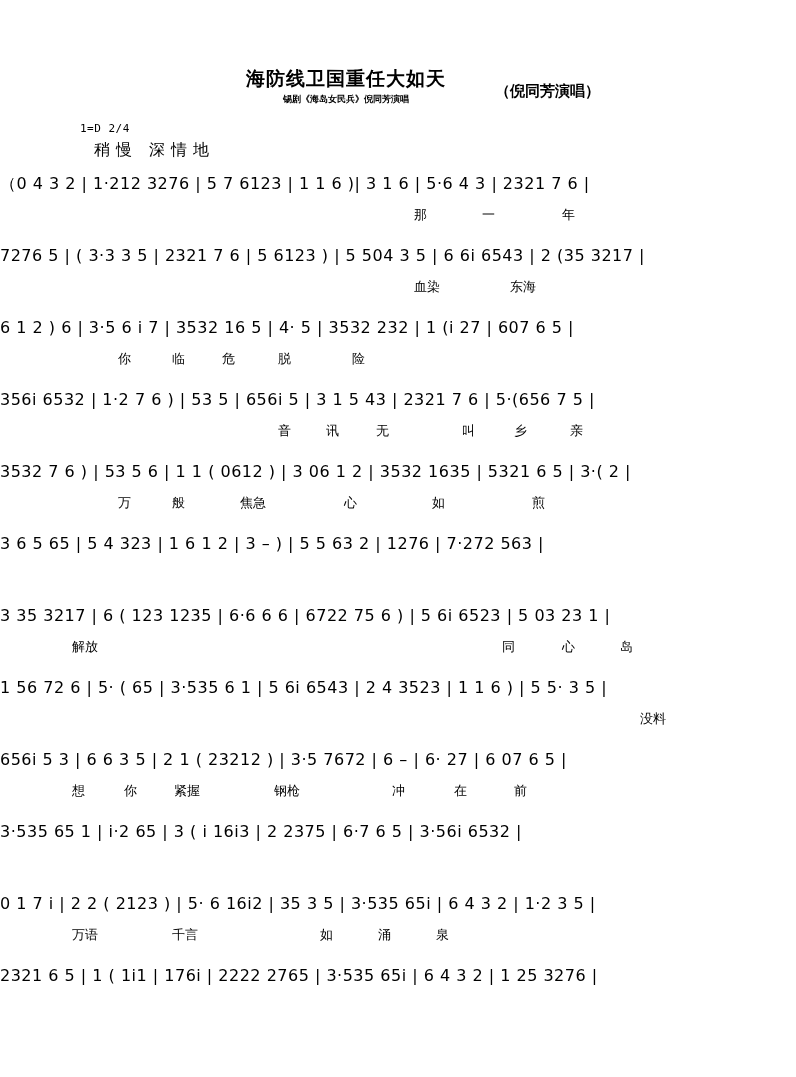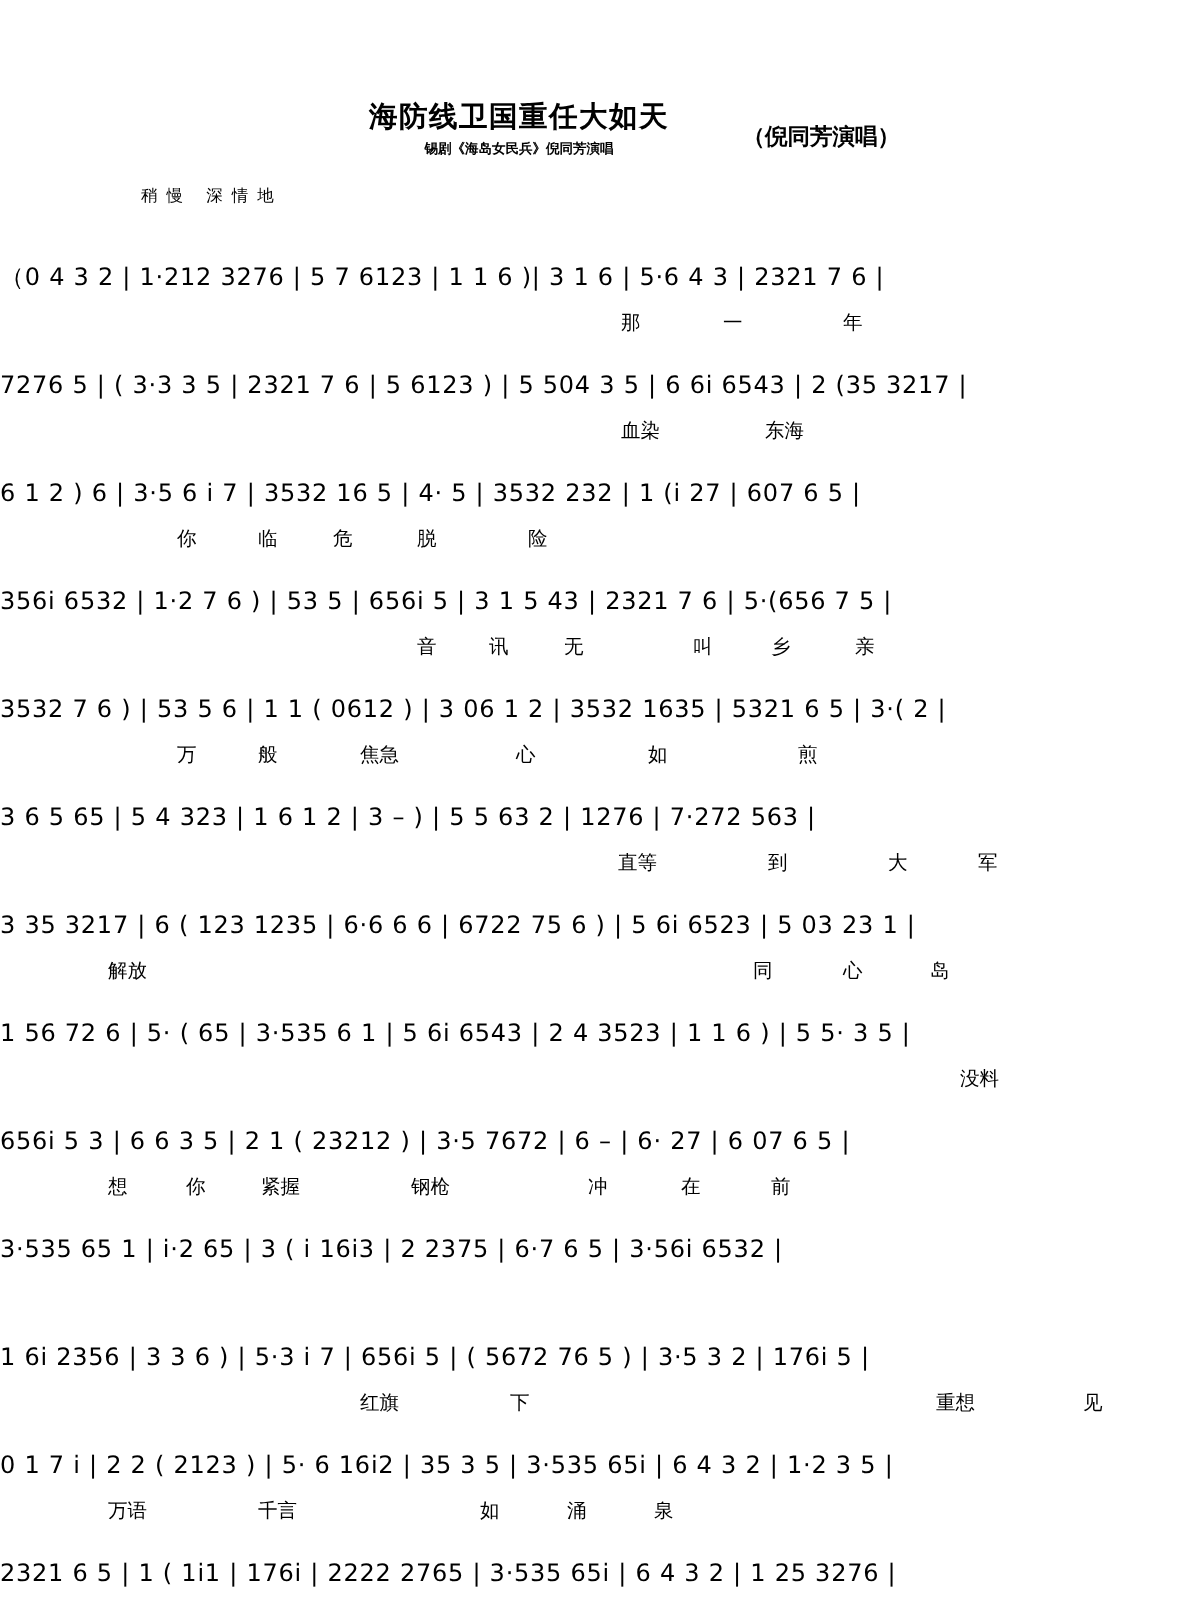--- a/index.html
+++ b/index.html
@@ -65,21 +65,21 @@
   }
   .keysig {
     font-family: "DejaVu Sans Mono", monospace;
     font-size: 11px;
     letter-spacing: 0.5px;
   }
   .tempo {
     margin-top: 5px;
     margin-left: 14px;
     font-family: "DejaVu Sans", sans-serif;
-    font-size: 11px;
+    font-size: 16px;
     letter-spacing: 6px;
   }
   
   .systems {
     margin-top: 2px;
   }
   .system {
     position: relative;
     height: 72px;
     margin: 0 0 0 0;
@@ -117,20 +117,21 @@
 
   <div class="header">
     <div class="title-block">
       <div class="main-title">海防线卫国重任大如天</div>
       <div class="sub-title">锡剧《海岛女民兵》倪同芳演唱</div>
     </div>
     <div class="singer">（倪同芳演唱）</div>
   </div>
 
   <div class="meta">
+    <div class="keysig">1=D  2/4</div>
     <div class="tempo">稍慢 深情地</div>
   </div>
 
   <div class="systems">
 
     <div class="system">
       <div class="notes">（0 4 3 2 | 1·212 3276 | 5 7 6123 | 1 1 6 )| 3 1 6 | 5·6 4 3 | 2321 7 6 |</div>
       <div class="lyrics">
         <span style="left:352px">那</span>
         <span style="left:420px">一</span>
@@ -176,26 +177,20 @@
         <span style="left:110px">般</span>
         <span style="left:178px">焦急</span>
         <span style="left:282px">心</span>
         <span style="left:370px">如</span>
         <span style="left:470px">煎</span>
       </div>
     </div>
 
     <div class="system">
       <div class="notes">3 6 5 65 | 5 4 323 | 1 6 1 2 | 3 – ) | 5 5 63 2 | 1276 | 7·272 563 |</div>
-      <div class="lyrics">
-        <span style="left:350px">直等</span>
-        <span style="left:450px">到</span>
-        <span style="left:530px">大</span>
-        <span style="left:590px">军</span>
-      </div>
     </div>
 
     <div class="system">
       <div class="notes">3 35 3217 | 6 ( 123 1235 | 6·6 6 6 | 6722 75 6 ) | 5 6i 6523 | 5 03 23 1 |</div>
       <div class="lyrics">
         <span style="left:10px">解放</span>
         <span style="left:440px">同</span>
         <span style="left:500px">心</span>
         <span style="left:558px">岛</span>
       </div>
@@ -219,29 +214,20 @@
         <span style="left:392px">在</span>
         <span style="left:452px">前</span>
       </div>
     </div>
 
     <div class="system">
       <div class="notes">3·535 65 1 | i·2 65 | 3 ( i 16i3 | 2 2375 | 6·7 6 5 | 3·56i 6532 |</div>
       <div class="lyrics"></div>
     </div>
 
-    <div class="system">
-      <div class="notes">1 6i 2356 | 3 3 6 ) | 5·3 i 7 | 656i 5 | ( 5672 76 5 ) | 3·5 3 2 | 176i 5 |</div>
-      <div class="lyrics">
-        <span style="left:178px">红旗</span>
-        <span style="left:278px">下</span>
-        <span style="left:562px">重想</span>
-        <span style="left:660px">见</span>
-      </div>
-    </div>
 
     <div class="system">
       <div class="notes">0 1 7 i | 2 2 ( 2123 ) | 5· 6 16i2 | 35 3 5 | 3·535 65i | 6 4 3 2 | 1·2 3 5 |</div>
       <div class="lyrics">
         <span style="left:10px">万语</span>
         <span style="left:110px">千言</span>
         <span style="left:258px">如</span>
         <span style="left:316px">涌</span>
         <span style="left:374px">泉</span>
       </div>

